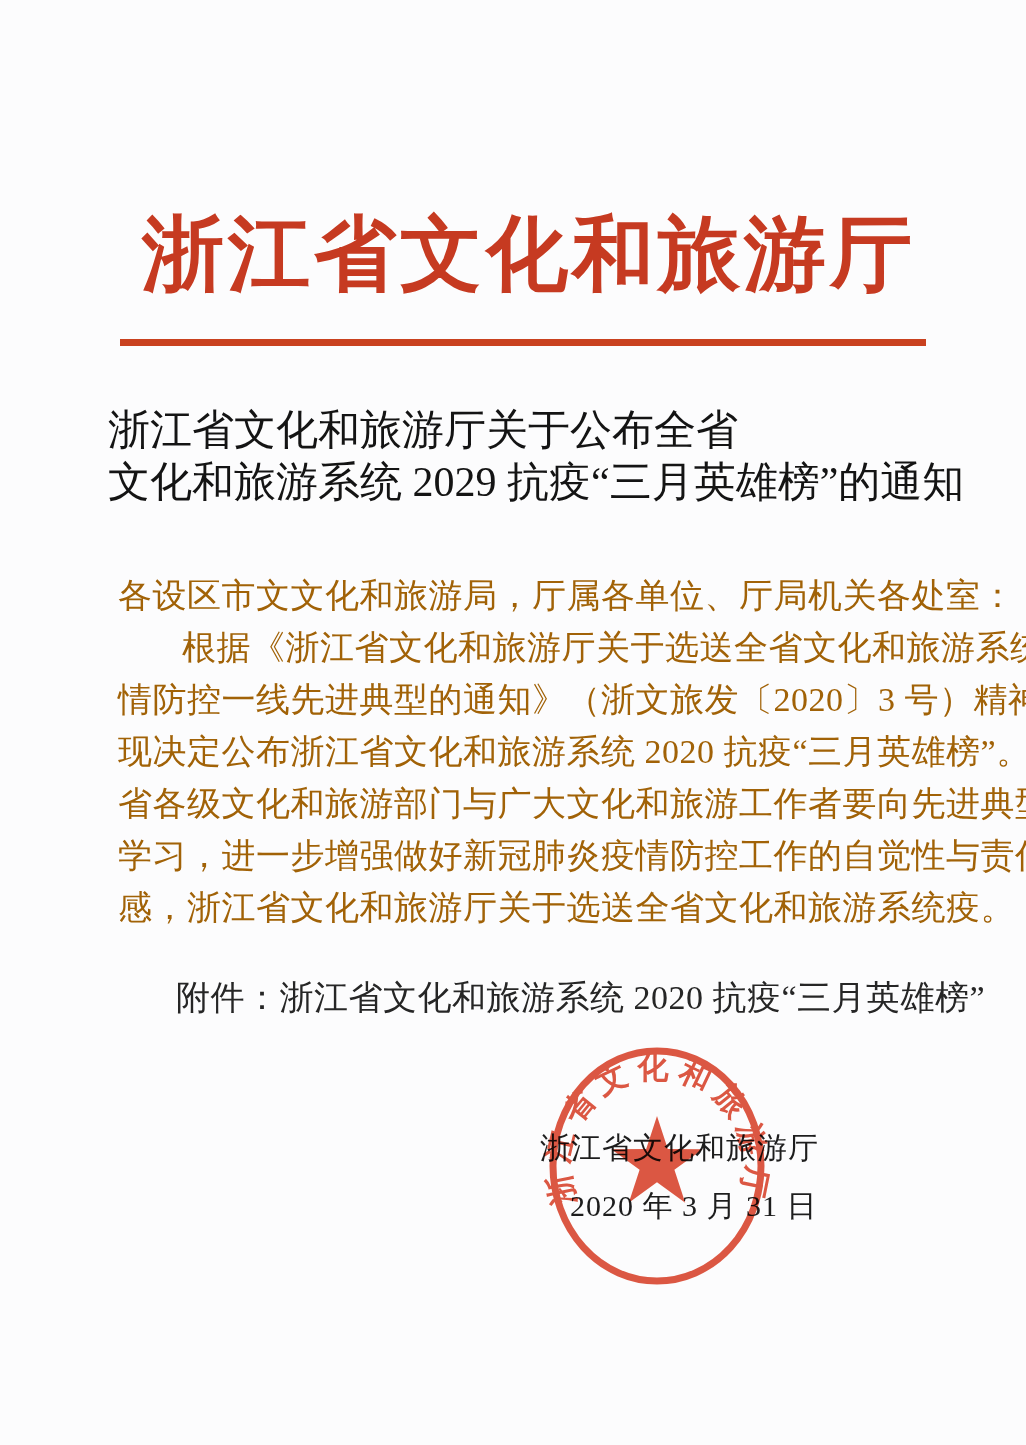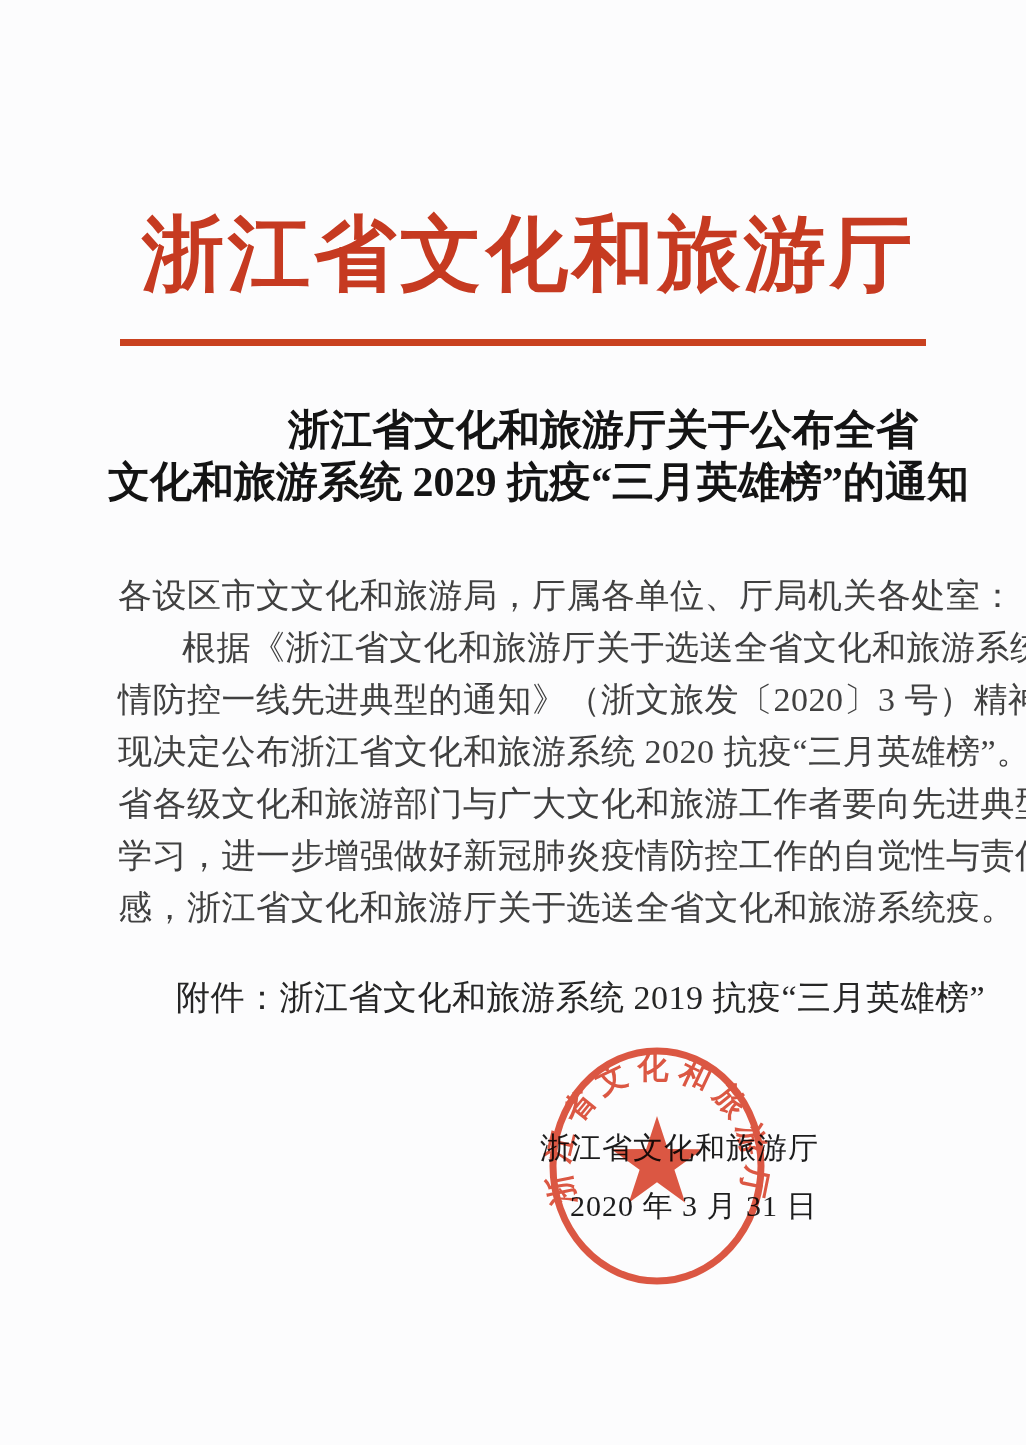--- a/index.html
+++ b/index.html
@@ -20,27 +20,27 @@
     color:#c63a21;
   }
   .red-rule{
     position:absolute;left:120px;top:339px;
     width:806px;height:7px;
     background:#c9411f;
   }
   
   .title-block{
     position:absolute;left:108px;top:404px;width:810px;
-    text-align:right;font-weight:700;color:#141414;
+    text-align:left;font-weight:400;color:#141414;
   }
   .title-line{font-size:42px;line-height:52px;letter-spacing:0px;white-space:nowrap;}
   
   .body-block{
     position:absolute;left:118px;top:570px;width:812px;
-    color:#404040;
+    color:#a16207;
     text-align:right;
   }
   .body-line{
     font-size:34px;line-height:52px;white-space:nowrap;
     letter-spacing:0.5px;
   }
   .indent{ text-indent:64px; }
   .attachment-line{
     position:absolute;left:118px;top:972px;width:812px;
     font-size:34px;line-height:52px;white-space:nowrap;
@@ -85,21 +85,21 @@
   <div class="body-block">
     <div class="body-line">各设区市文文化和旅游局，厅属各单位、厅局机关各处室：</div>
     <div class="body-line indent">根据《浙江省文化和旅游厅关于选送全省文化和旅游系统疫</div>
     <div class="body-line">情防控一线先进典型的通知》（浙文旅发〔2020〕3 号）精神，</div>
     <div class="body-line">现决定公布浙江省文化和旅游系统 2020 抗疫“三月英雄榜”。全</div>
     <div class="body-line">省各级文化和旅游部门与广大文化和旅游工作者要向先进典型</div>
     <div class="body-line">学习，进一步增强做好新冠肺炎疫情防控工作的自觉性与责任</div>
     <div class="body-line">感，浙江省文化和旅游厅关于选送全省文化和旅游系统疫。</div>
   </div>
 
-  <div class="attachment-line">附件：浙江省文化和旅游系统 2019 抗疫“三月英雄榜”</div>
+  <div class="attachment-line">附件：浙江省文化和旅游系统 2020 抗疫“三月英雄榜”</div>
 
   <div class="signature-org">浙江省文化和旅游厅</div>
 
   <div class="signature-date">2020 年 3 月 31 日</div>
 
   <svg class="seal" viewBox="0 0 240 248" xmlns="http://www.w3.org/2000/svg">
 
     <ellipse cx="120" cy="124" rx="104" ry="115" fill="none" stroke="#dc4a33" stroke-width="7"></ellipse>
 
     <polygon fill="#dc4a33" points="120,74 130.8,107.1 165.7,107.2 137.4,127.7 148.2,160.8 120,140.3 91.8,160.8 102.6,127.7 74.3,107.2 109.2,107.1"></polygon>

